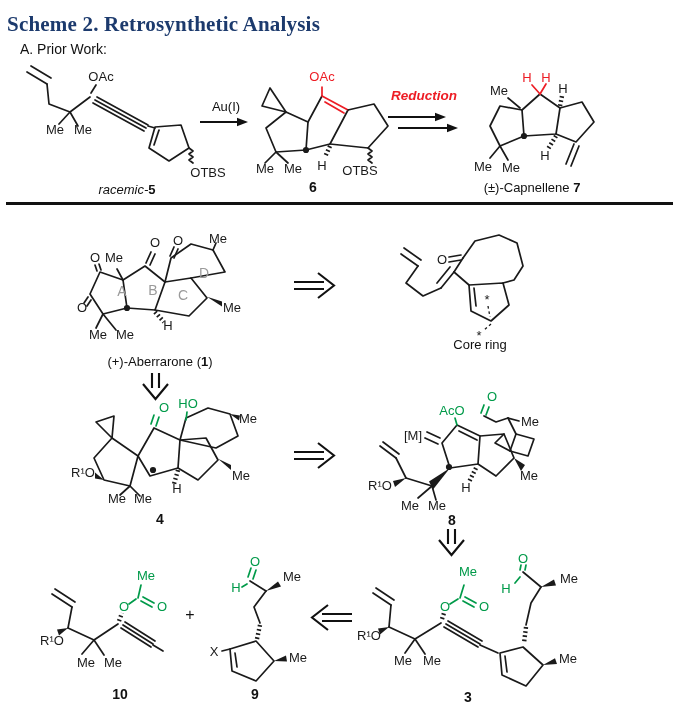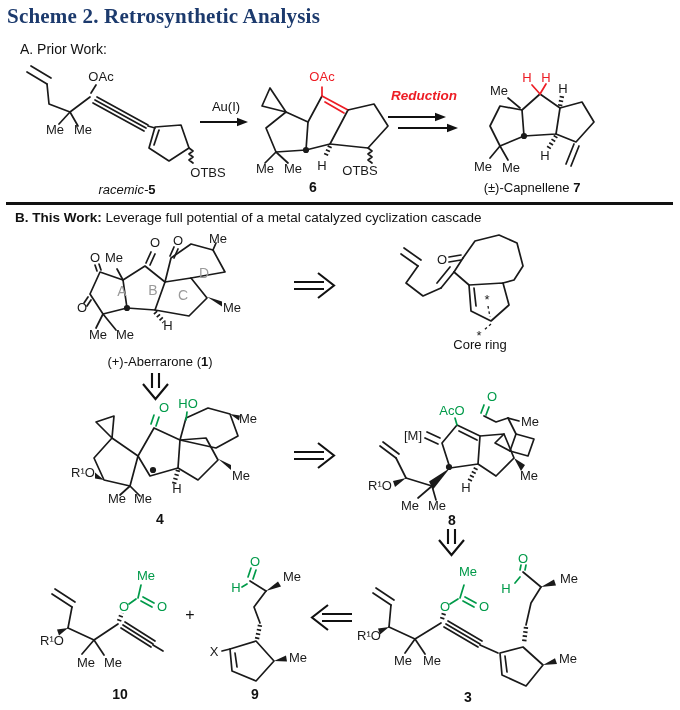--- a/index.html
+++ b/index.html
@@ -13,21 +13,21 @@
   .dsh{stroke:#1a1a1a;stroke-width:1.3;stroke-dasharray:2.6 2.8;fill:none}
   .at{font-size:13px;fill:#1a1a1a;text-anchor:middle}
   .red-t{fill:#ed1c24}
   .green-t{fill:#009a49}
   .num{font-size:14px;font-weight:bold;fill:#111;text-anchor:middle}
   .nm{font-size:13px;fill:#111;text-anchor:middle}
   .rl{font-size:14px;fill:#9a9a9a;text-anchor:middle}
   .arr{stroke:#111;stroke-width:2;fill:none}
   .arrh{fill:#111;stroke:none}
   .retro{stroke:#111;stroke-width:2.1;fill:none;stroke-linejoin:miter}
-  .title{position:absolute;left:7px;top:4px;font-family:"Liberation Serif",serif;font-weight:bold;font-size:21px;color:#1c3a6d;letter-spacing:.2px}
+  .title{position:absolute;left:7px;top:12px;font-family:"Liberation Serif",serif;font-weight:bold;font-size:21px;color:#1c3a6d;letter-spacing:.2px}
   .sa-head{position:absolute;left:20px;top:41px;font-size:14px;font-weight:normal;color:#111}
   .sb-head{position:absolute;left:15px;top:210px;font-size:13.5px;color:#111}
   .sb-head b{font-weight:bold}
   .divider{position:absolute;left:6px;top:202px;width:667px;height:3px;background:#111}
   .redlabel{fill:#ed1c24;font-weight:bold;font-style:italic;font-size:13.5px;text-anchor:middle}
   .aulabel{font-size:13px;fill:#111;text-anchor:middle}
   .plus{font-size:16px;fill:#111;text-anchor:middle}
 </style>
 </head>
 <body>
@@ -118,21 +118,20 @@
     <text class="at red-t" x="65" y="24">H</text>
     <text class="at red-t" x="84" y="24">H</text>
     <text class="at" x="101" y="35">H</text>
     <text class="at" x="83" y="102">H</text>
     <text class="at" x="21" y="113">Me</text>
     <text class="at" x="49" y="114">Me</text>
     <text class="nm" x="70" y="134"><tspan>(±)-Capnellene </tspan><tspan font-weight="bold">7</tspan></text>
   </svg>
 
   <div class="divider"></div>
-  <div class="sb-head"><b>B. This Work:</b><span> Leverage full potential of a metal catalyzed cyclization cascade</span></div>
 
   <svg style="left:50px;top:230px" width="248" height="142" viewBox="0 0 248 142">
     <g>
       <path class="b" d="M50,42 L40,64 L53,84 L77,78 L73,50 Z"></path>
       <path class="b" d="M73,50 L95,36 L115,52 L105,80 L77,78"></path>
       <path class="b" d="M115,52 L141,48 L157,68 L139,86 L105,80"></path>
       <path class="b" d="M115,52 L121,28 L141,14 L163,20 L175,42 L141,48"></path>
       <path class="b" d="M47,41 L45,35"></path>
         <path class="b" d="M51,40 L49,34"></path>
       <path class="b" d="M38,67 L34,73"></path>

